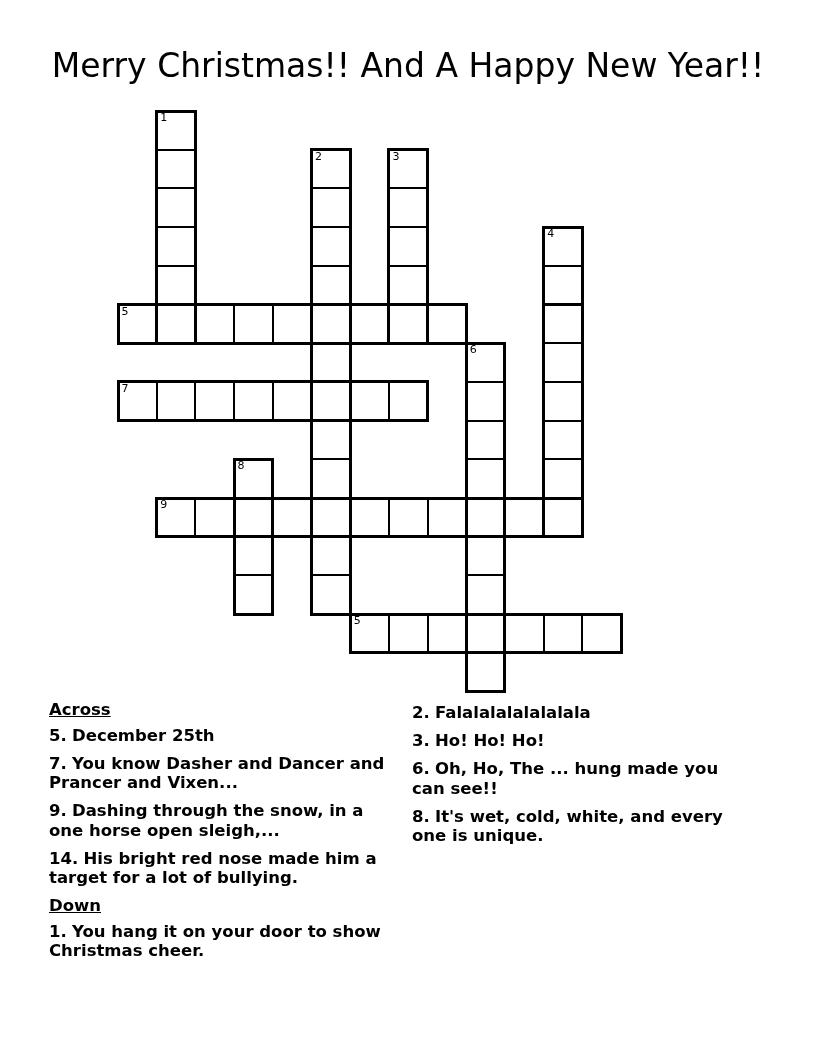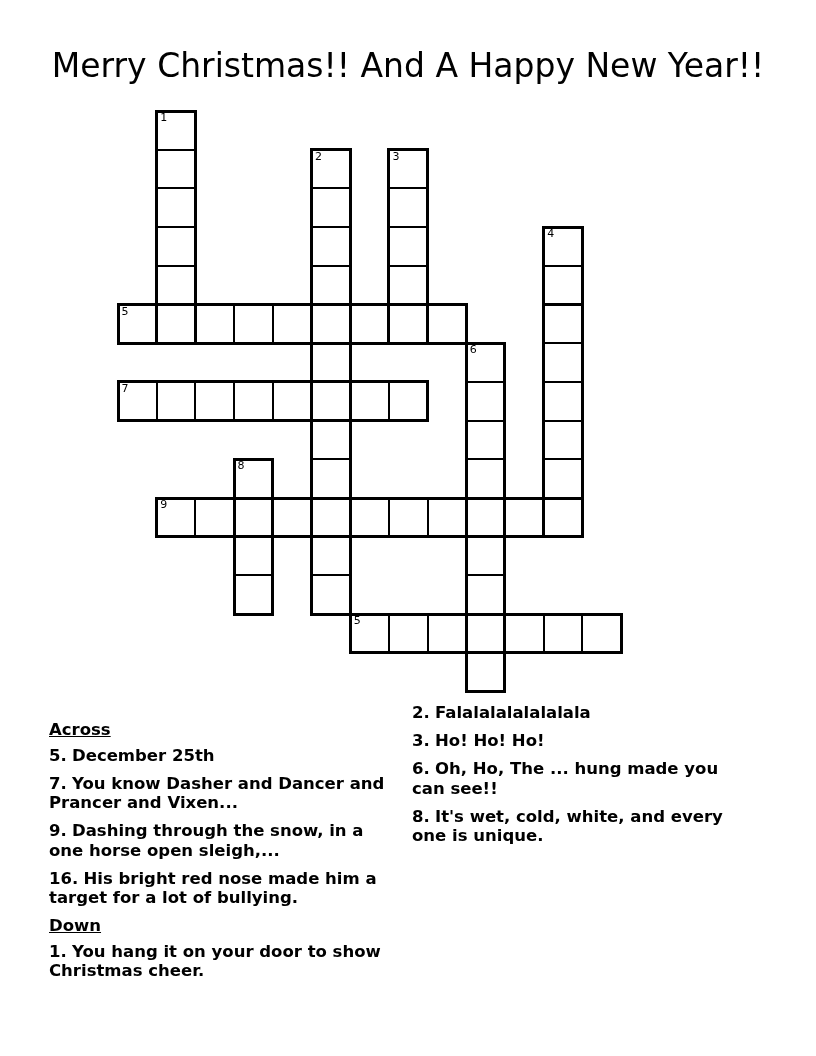--- a/index.html
+++ b/index.html
@@ -27,21 +27,21 @@
     position: absolute; top: 0px; left: 2.5px;
     font-size: 11px; line-height: 1.15; color: #000;
   }
   .entry-outline {
     position: absolute; box-sizing: border-box;
     border: 3px solid #000; background: transparent;
     pointer-events: none;
   }
 
   .clue-col { position: absolute; font-size: 16.5px; line-height: 19.5px; }
-  .clues-left  { left: 49px;  top: 720px; width: 340px; }
+  .clues-left  { left: 49px;  top: 700px; width: 340px; }
   .clues-right { left: 412px; top: 703px; width: 352px; }
   .clue-heading {
     font-size: 16.5px; font-weight: bold; text-decoration: underline;
     margin: 0 0 6px 0;
   }
   .clue { margin: 0 0 8.5px 0; }
   .clue-num { font-weight: bold; }
   .clue-text { white-space: pre-line; font-weight: bold; }
 </style>
 </head>
@@ -155,21 +155,21 @@
     </div>
 
   <div class="clue-col clues-left">
     <h2 class="clue-heading">Across</h2>
     <div id="across-list">
         <p class="clue"><span class="clue-num">5.</span> <span class="clue-text">December 25th</span></p>
         <p class="clue"><span class="clue-num">7.</span> <span class="clue-text">You know Dasher and Dancer and
 Prancer and Vixen...</span></p>
         <p class="clue"><span class="clue-num">9.</span> <span class="clue-text">Dashing through the snow, in a
 one horse open sleigh,...</span></p>
-        <p class="clue"><span class="clue-num">16.</span> <span class="clue-text">His bright red nose made him a
+        <p class="clue"><span class="clue-num">14.</span> <span class="clue-text">His bright red nose made him a
 target for a lot of bullying.</span></p>
       </div>
     <h2 class="clue-heading">Down</h2>
     <div id="down-list-left">
         <p class="clue"><span class="clue-num">1.</span> <span class="clue-text">You hang it on your door to show
 Christmas cheer.</span></p>
       </div>
   </div>
 
   <div class="clue-col clues-right">

